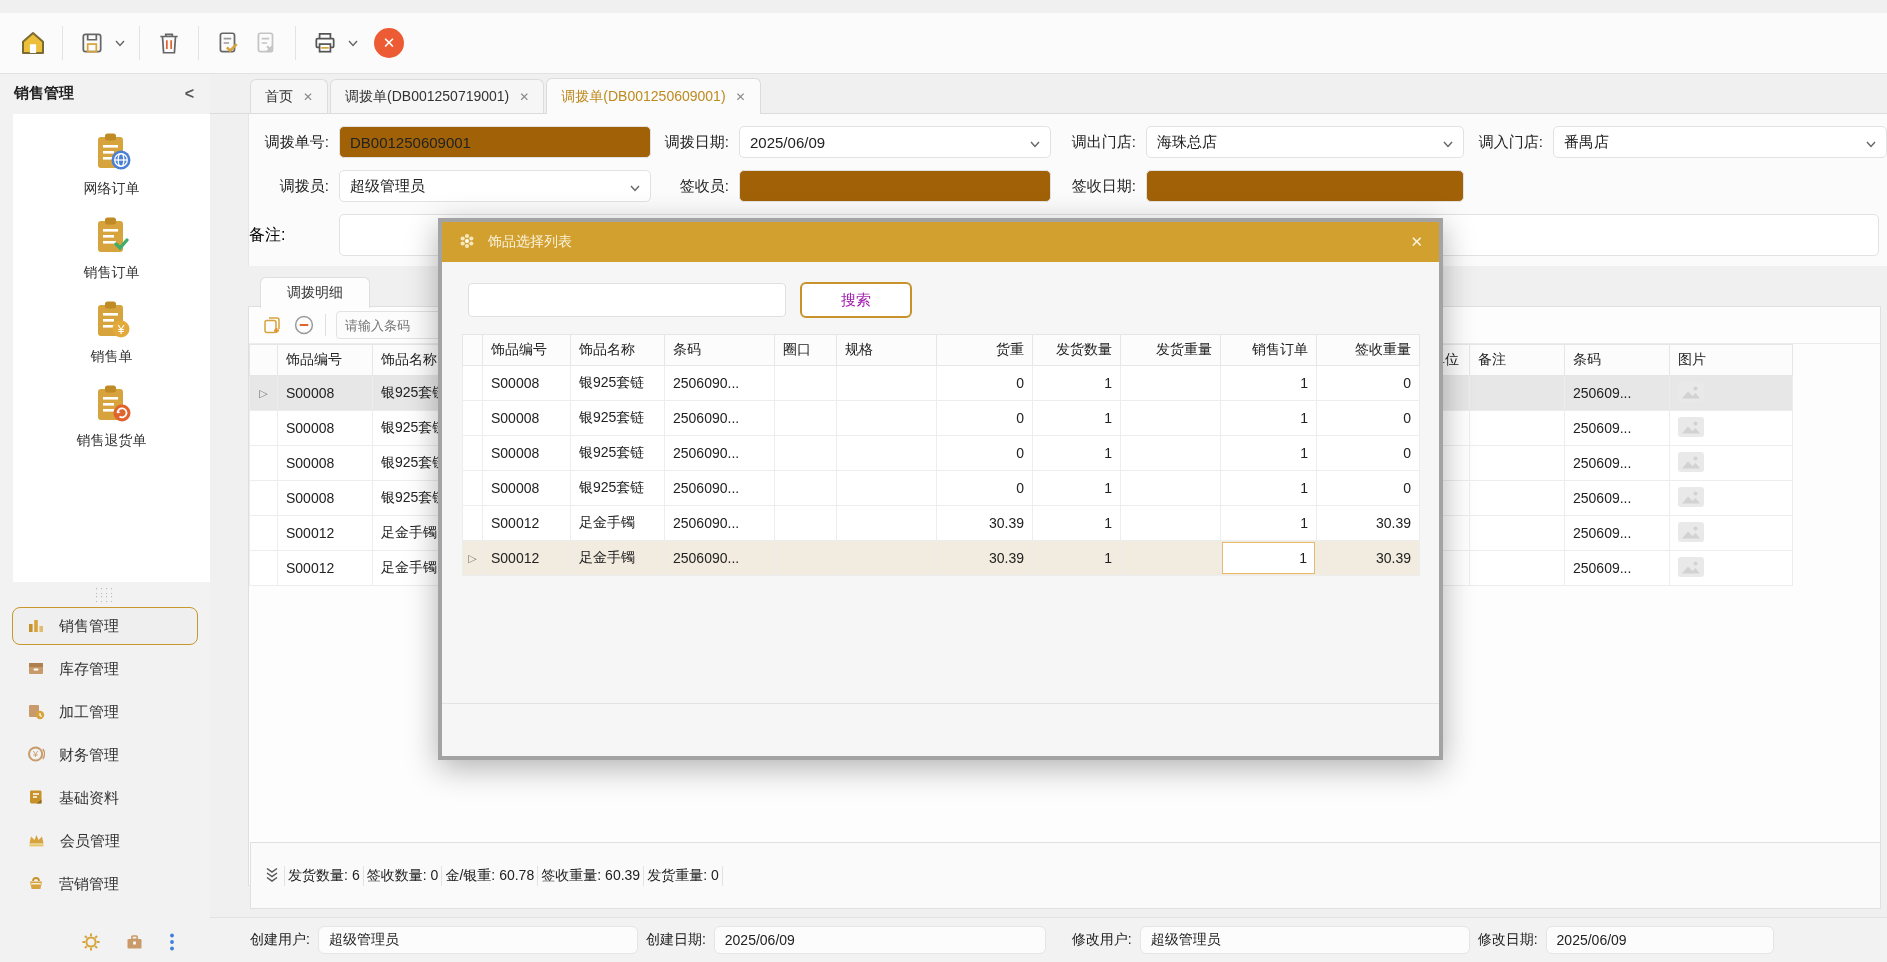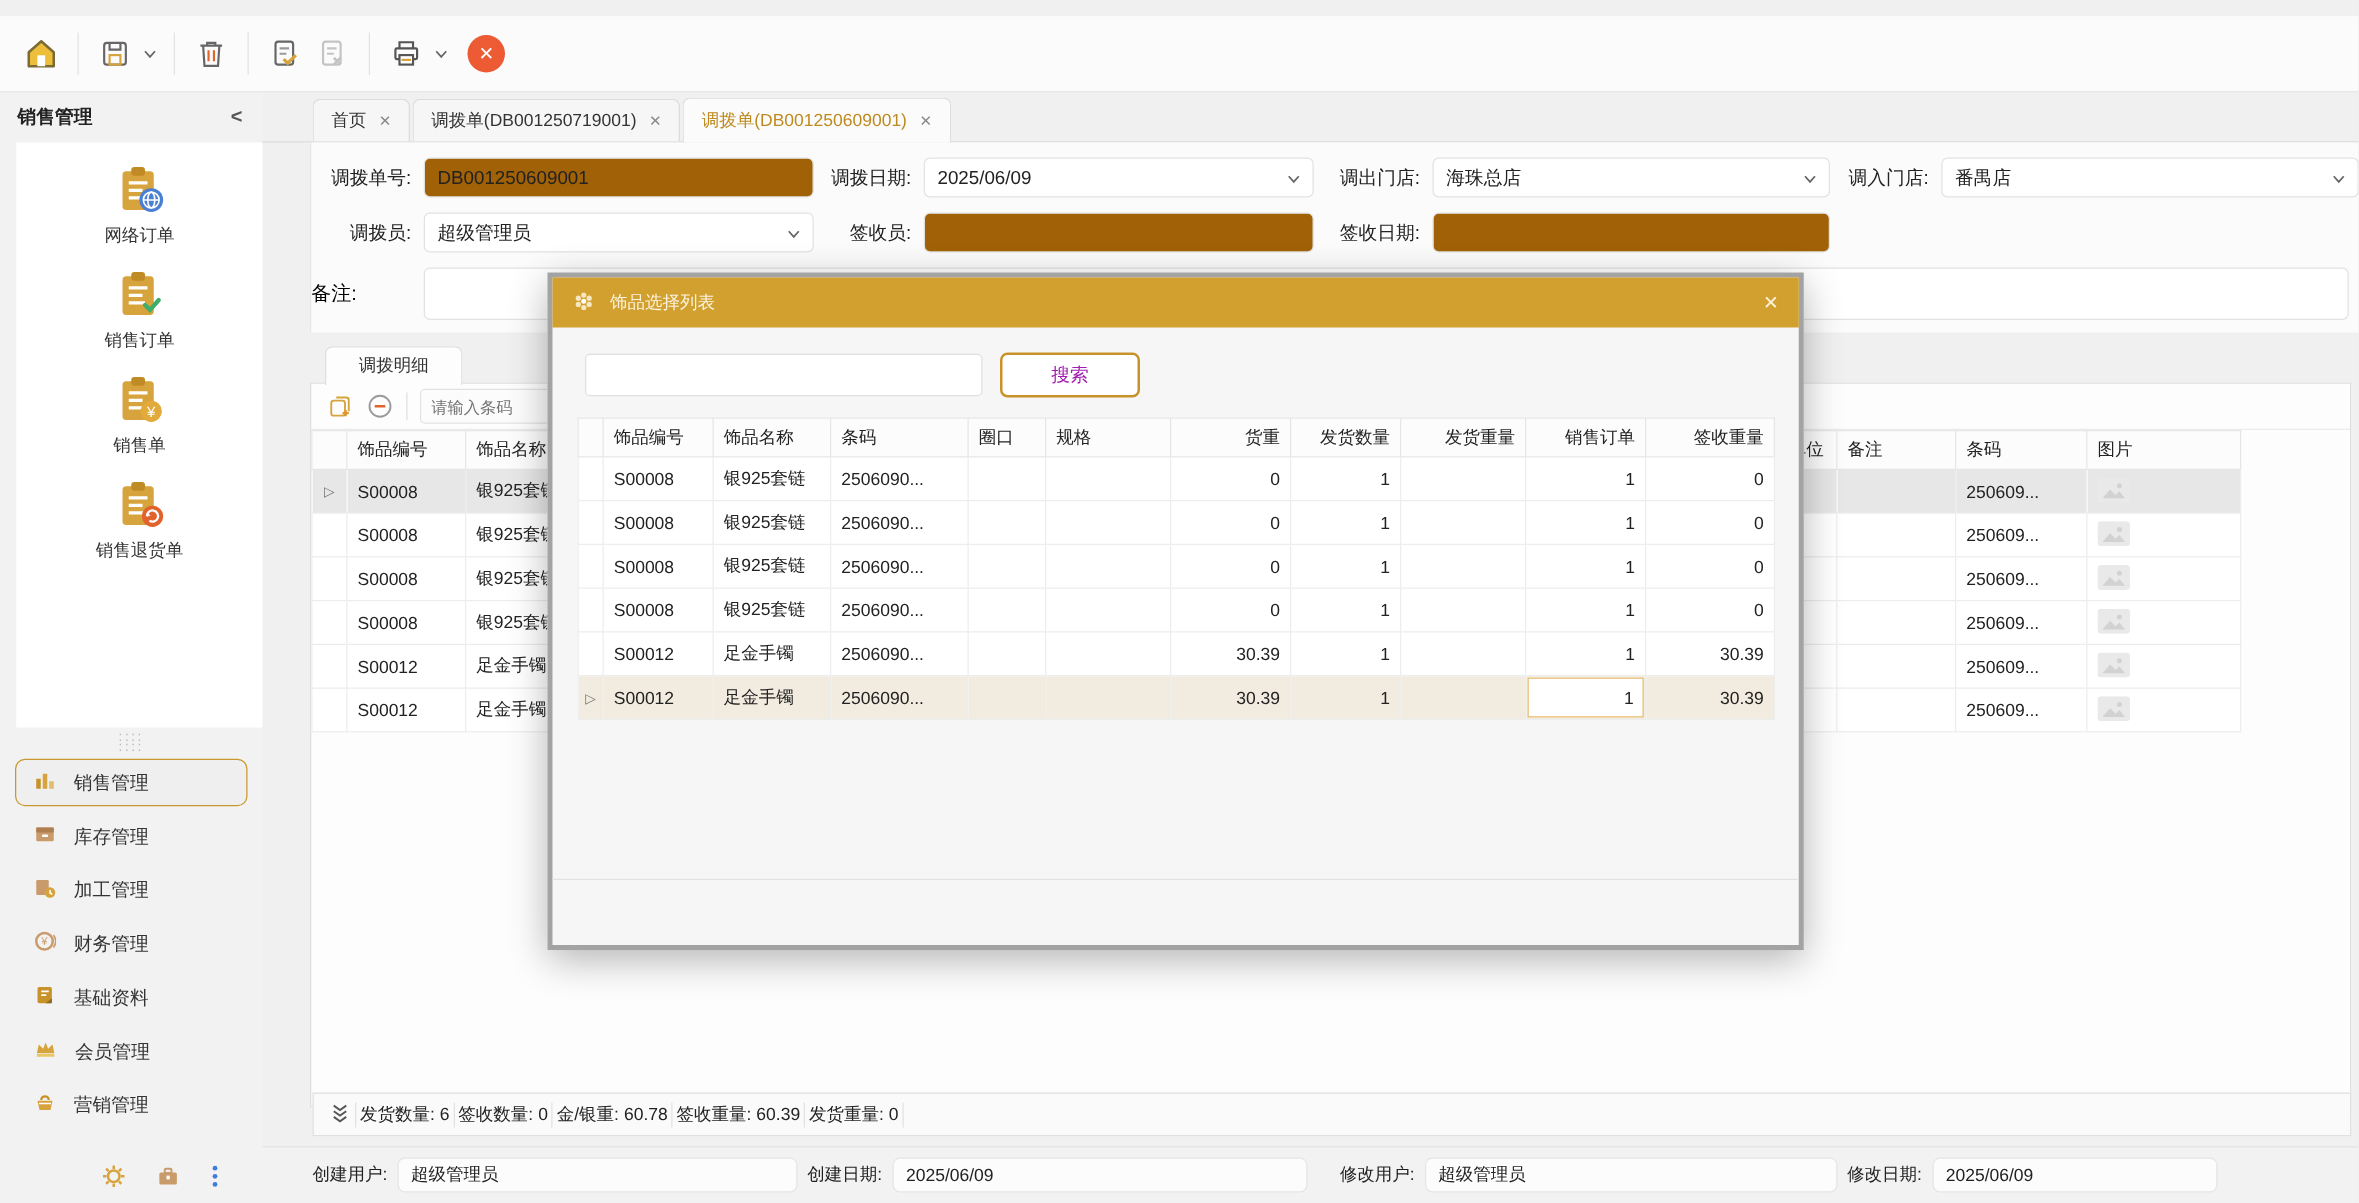--- a/index.html
+++ b/index.html
@@ -56,21 +56,21 @@
 
   table.grid{border-collapse:collapse;table-layout:fixed;background:#fff;font-size:14px;color:#222}
   .grid th{font-weight:normal;text-align:left;height:30px;padding:0 8px;border:1px solid #E6E6E6;background:#FCFCFC;white-space:nowrap;overflow:hidden}
   .grid td{height:34px;padding:0 8px;border:1px solid #EDEDED;white-space:nowrap;overflow:hidden;background:#fff}
   .grid th.num,.grid td.num{text-align:right}
   .grid td.marker,.grid th.marker{padding:0;text-align:center;color:#777;font-size:11px}
   .grid tr.sel-gray td{background:#E7E7E7}
   .grid tr.sel-beige td{background:#F2EBDF}
   .editcell{height:30px;margin:-6px -7px;background:#fff;border:1px solid #E8B96B;display:flex;align-items:center;justify-content:flex-end;padding:0 7px}
 
-  .statusbar{position:absolute;left:40px;right:6px;bottom:53px;height:33px;background:#FAFAFA;border:1px solid #E0E0E0;display:flex;align-items:center;gap:3px;padding:0 12px;font-size:14px;color:#222}
+  .statusbar{position:absolute;left:40px;right:6px;bottom:53px;height:33px;background:#FAFAFA;border:1px solid #E0E0E0;display:flex;align-items:center;gap:3px;padding:16px 12px;font-size:14px;color:#222}
   .statusbar .ssep{width:1px;height:20px;background:#E2E2E2}
   .statusbar .sval{margin-left:4px}
 
   .mfooter{position:absolute;left:0;right:0;bottom:0;height:44px;background:#F2F2F2;border-top:1px solid #E2E2E2;display:flex;align-items:center;gap:8px;padding:0 12px 0 40px;font-size:14px;color:#222}
   .mfooter .flbl{white-space:nowrap}
   .mfooter .fipt{height:28px;background:#FCFCFC;border:1px solid #E5E5E5;border-radius:6px;display:flex;align-items:center;padding:0 10px;box-sizing:border-box}
 
   
   .modal{position:absolute;left:438px;top:218px;width:997px;height:534px;background:#F6F6F6;border:4px solid #a3a3a3;box-shadow:0 8px 30px rgba(0,0,0,.3);z-index:50}
   .modal-head{height:40px;background:#D1A02F;display:flex;align-items:center;gap:12px;padding:0 16px;color:#FBF3DE;font-size:14px}

